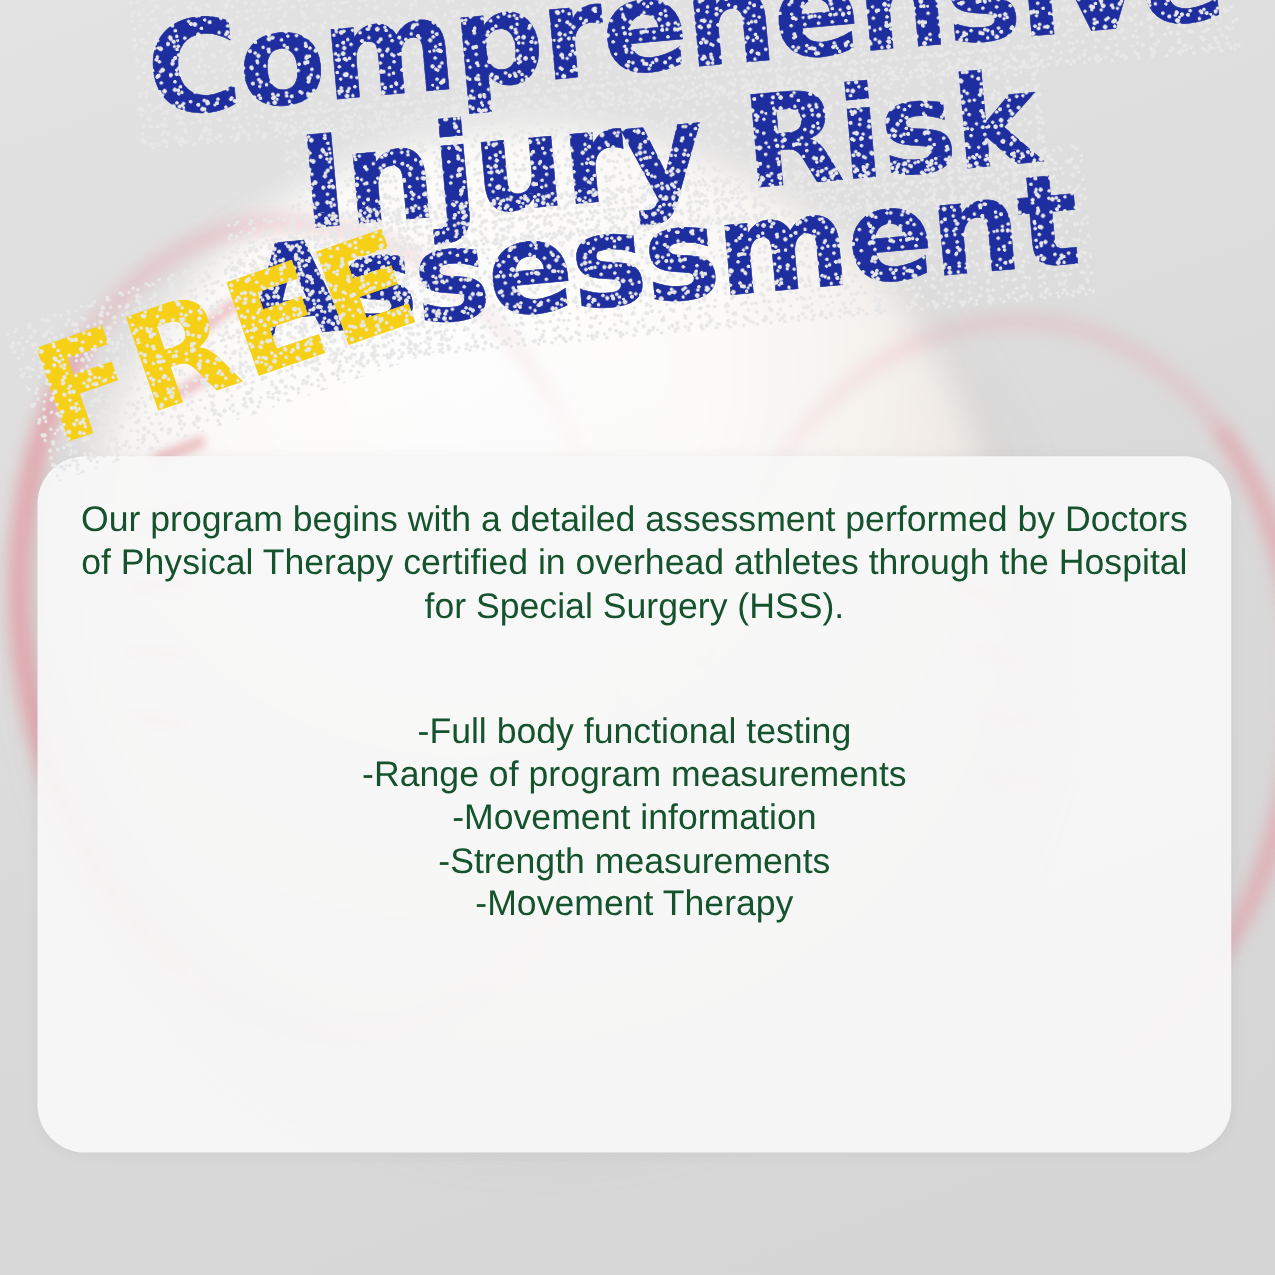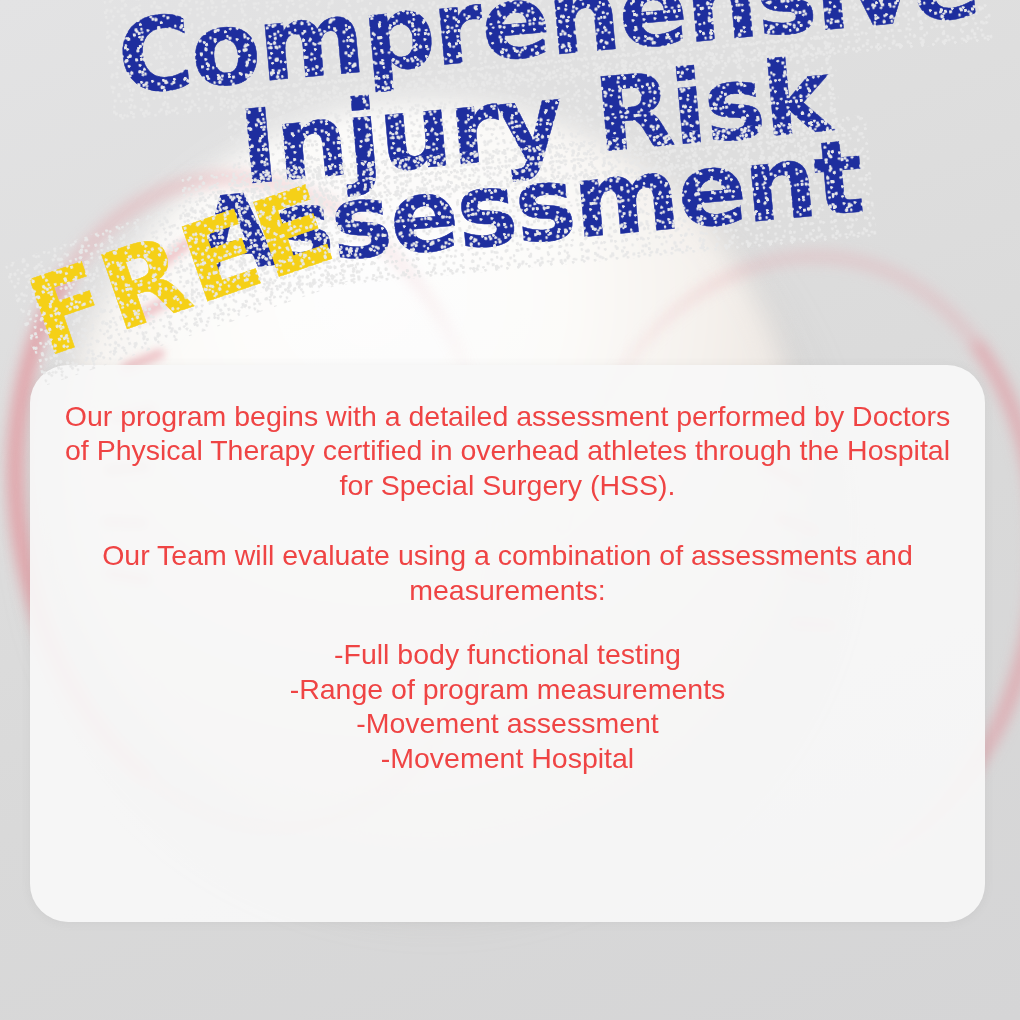--- a/index.html
+++ b/index.html
@@ -155,21 +155,21 @@
     z-index: 4;
     box-sizing: border-box;
     padding: 30px 34px 24px 34px;
     display: flex;
     flex-direction: column;
     align-items: center;
   }
   .card-body {
     width: 100%;
     text-align: center;
-    color: #ef4444;
+    color: #14532d;
     font-family: "Liberation Sans", sans-serif;
     font-size: 28.5px;
     line-height: 1.21;
     font-weight: 400;
   }
   .para { margin: 0; padding: 0; }
   .para-intro { margin-top: 4px; }
   .gap-lg { height: 36px; }
   .gap-md { height: 30px; }
   .bullets { margin: 0; padding: 0; list-style: none; text-align: center; }
@@ -223,29 +223,29 @@
     <span class="speck"></span>
   </div>
 
   <div class="card">
     <div class="card-body">
 
       <p class="para para-intro">Our program begins with a detailed assessment performed by Doctors of Physical Therapy certified in overhead athletes through the Hospital for Special Surgery (HSS).</p>
 
       <div class="gap-lg"></div>
 
-      <p class="para">Our Team will evaluate using a combination of assessments and measurements:</p>
 
       <div class="gap-md"></div>
 
       <ul class="bullets">
         <li>-Full body functional testing</li>
         <li>-Range of program measurements</li>
-        <li>-Movement assessment</li>
-        <li>-Movement Hospital</li>
+        <li>-Movement information</li>
+        <li>-Strength measurements</li>
+        <li>-Movement Therapy</li>
       </ul>
 
       <div class="gap-lg"></div>
 
 
     </div>
   </div>
 
 </div>
 

